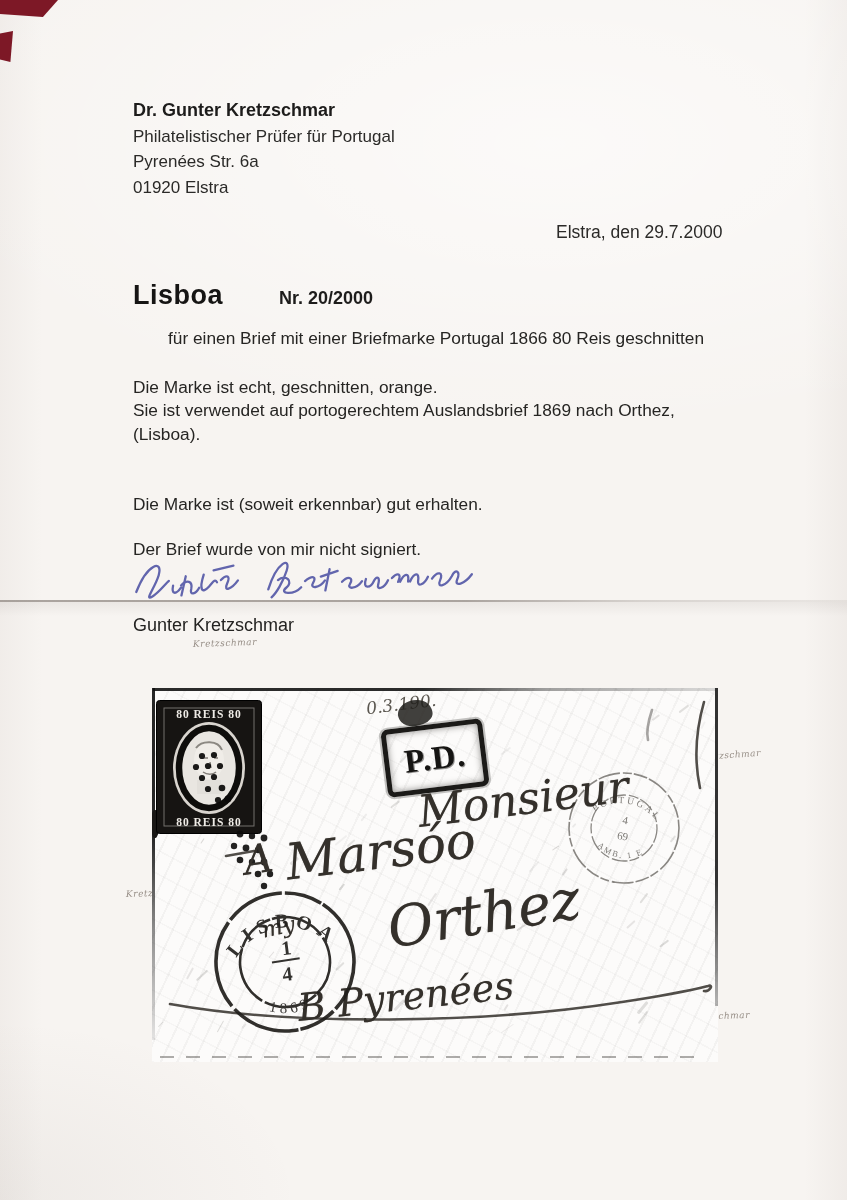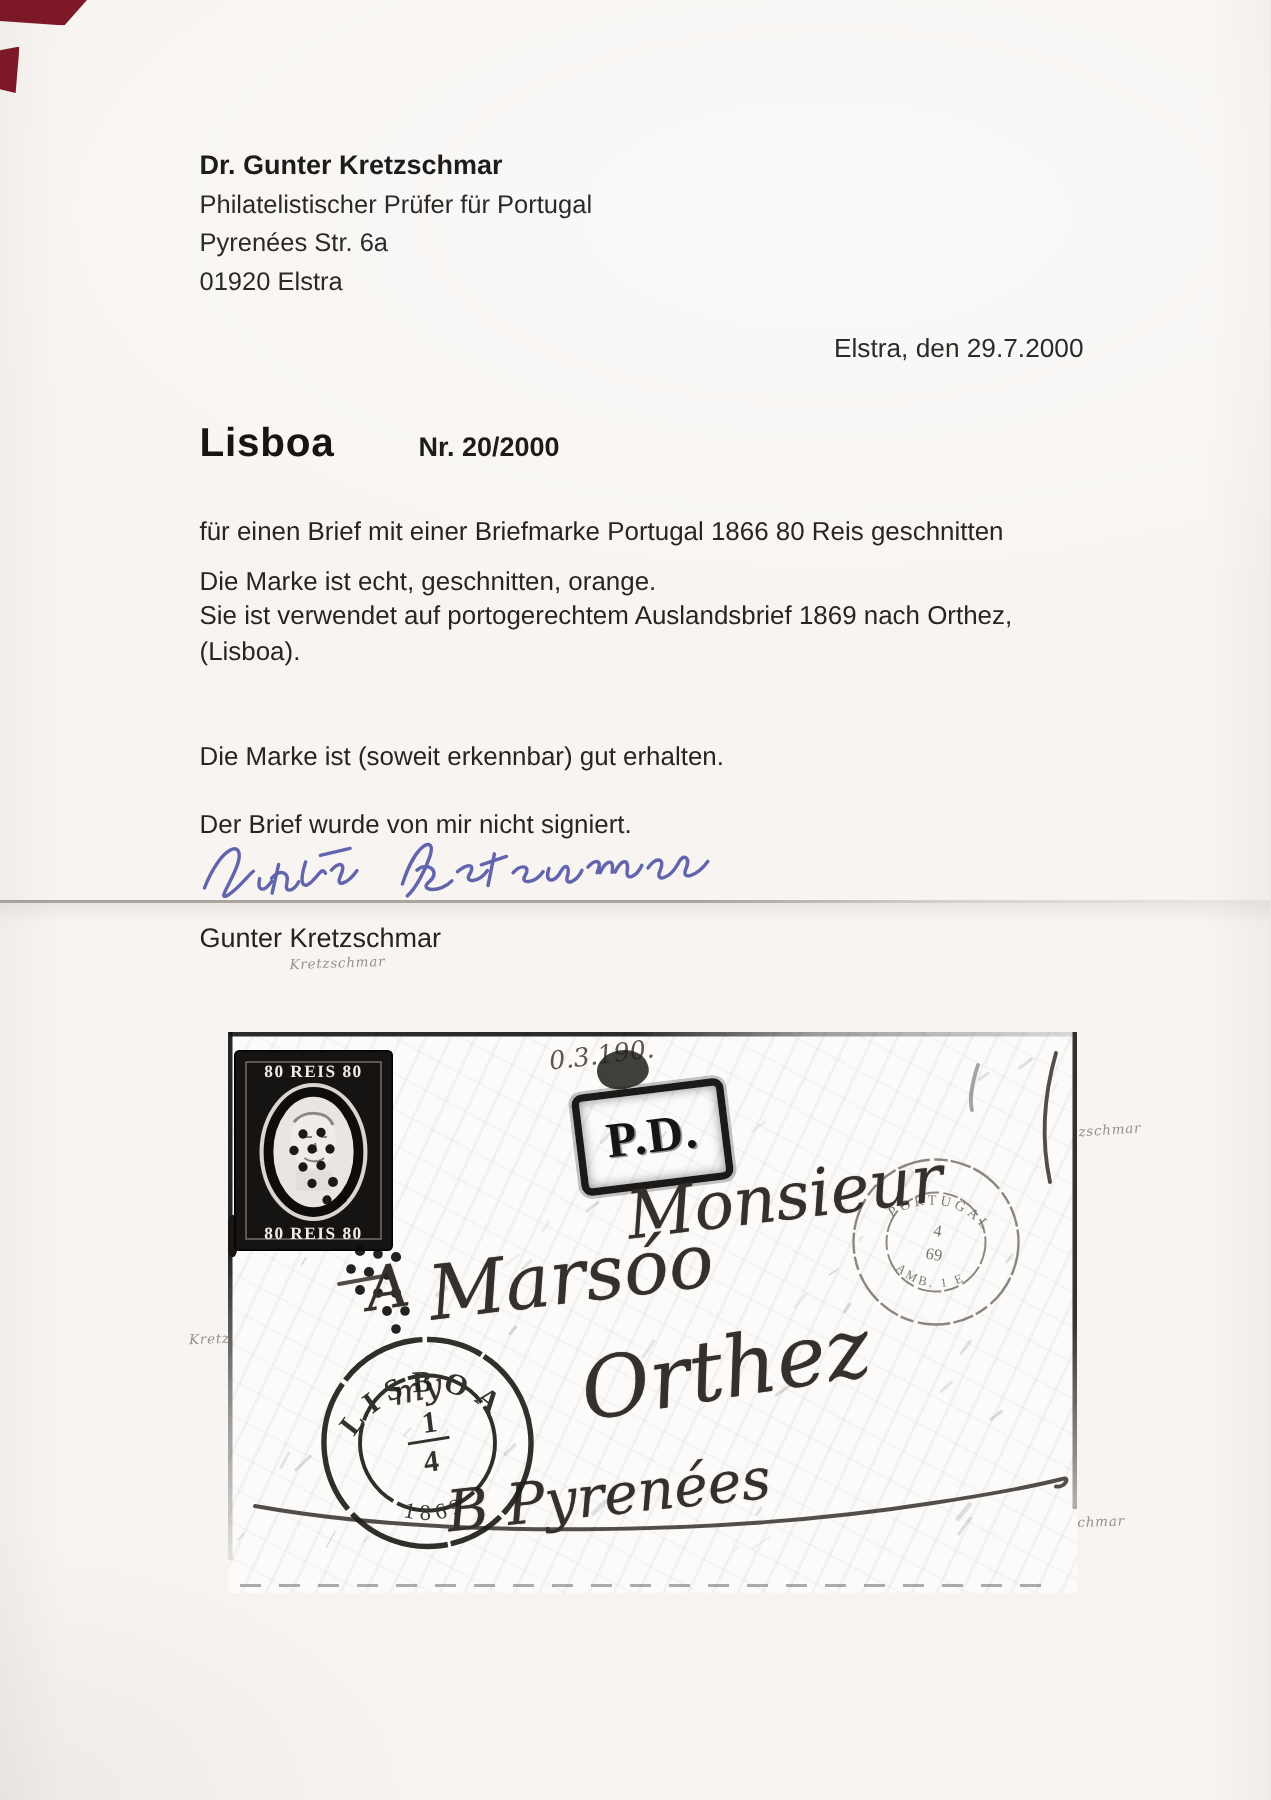--- a/index.html
+++ b/index.html
@@ -76,21 +76,21 @@
     <div>Pyrenées Str. 6a</div>
     <div>01920  Elstra</div>
   </div>
 
   <div class="dateline">Elstra, den 29.7.2000</div>
 
   <div class="heading">
     <span class="title">Lisboa</span><span class="number">Nr. 20/2000</span>
   </div>
 
-  <div class="para" style="top:343px;">
+  <div class="para" style="top:327px;margin-left:35px;">
     <div>für einen Brief mit einer Briefmarke Portugal 1866  80 Reis geschnitten</div>
   </div>
   <div class="para" style="top:376px;">
     <div>Die Marke ist echt, geschnitten, orange.</div>
     <div>Sie ist verwendet auf portogerechtem Auslandsbrief 1869 nach Orthez,</div>
     <div>(Lisboa).</div>
   </div>
   <div class="para" style="top:493px;">
     <div>Die Marke ist (soweit erkennbar) gut erhalten.</div>
   </div>

